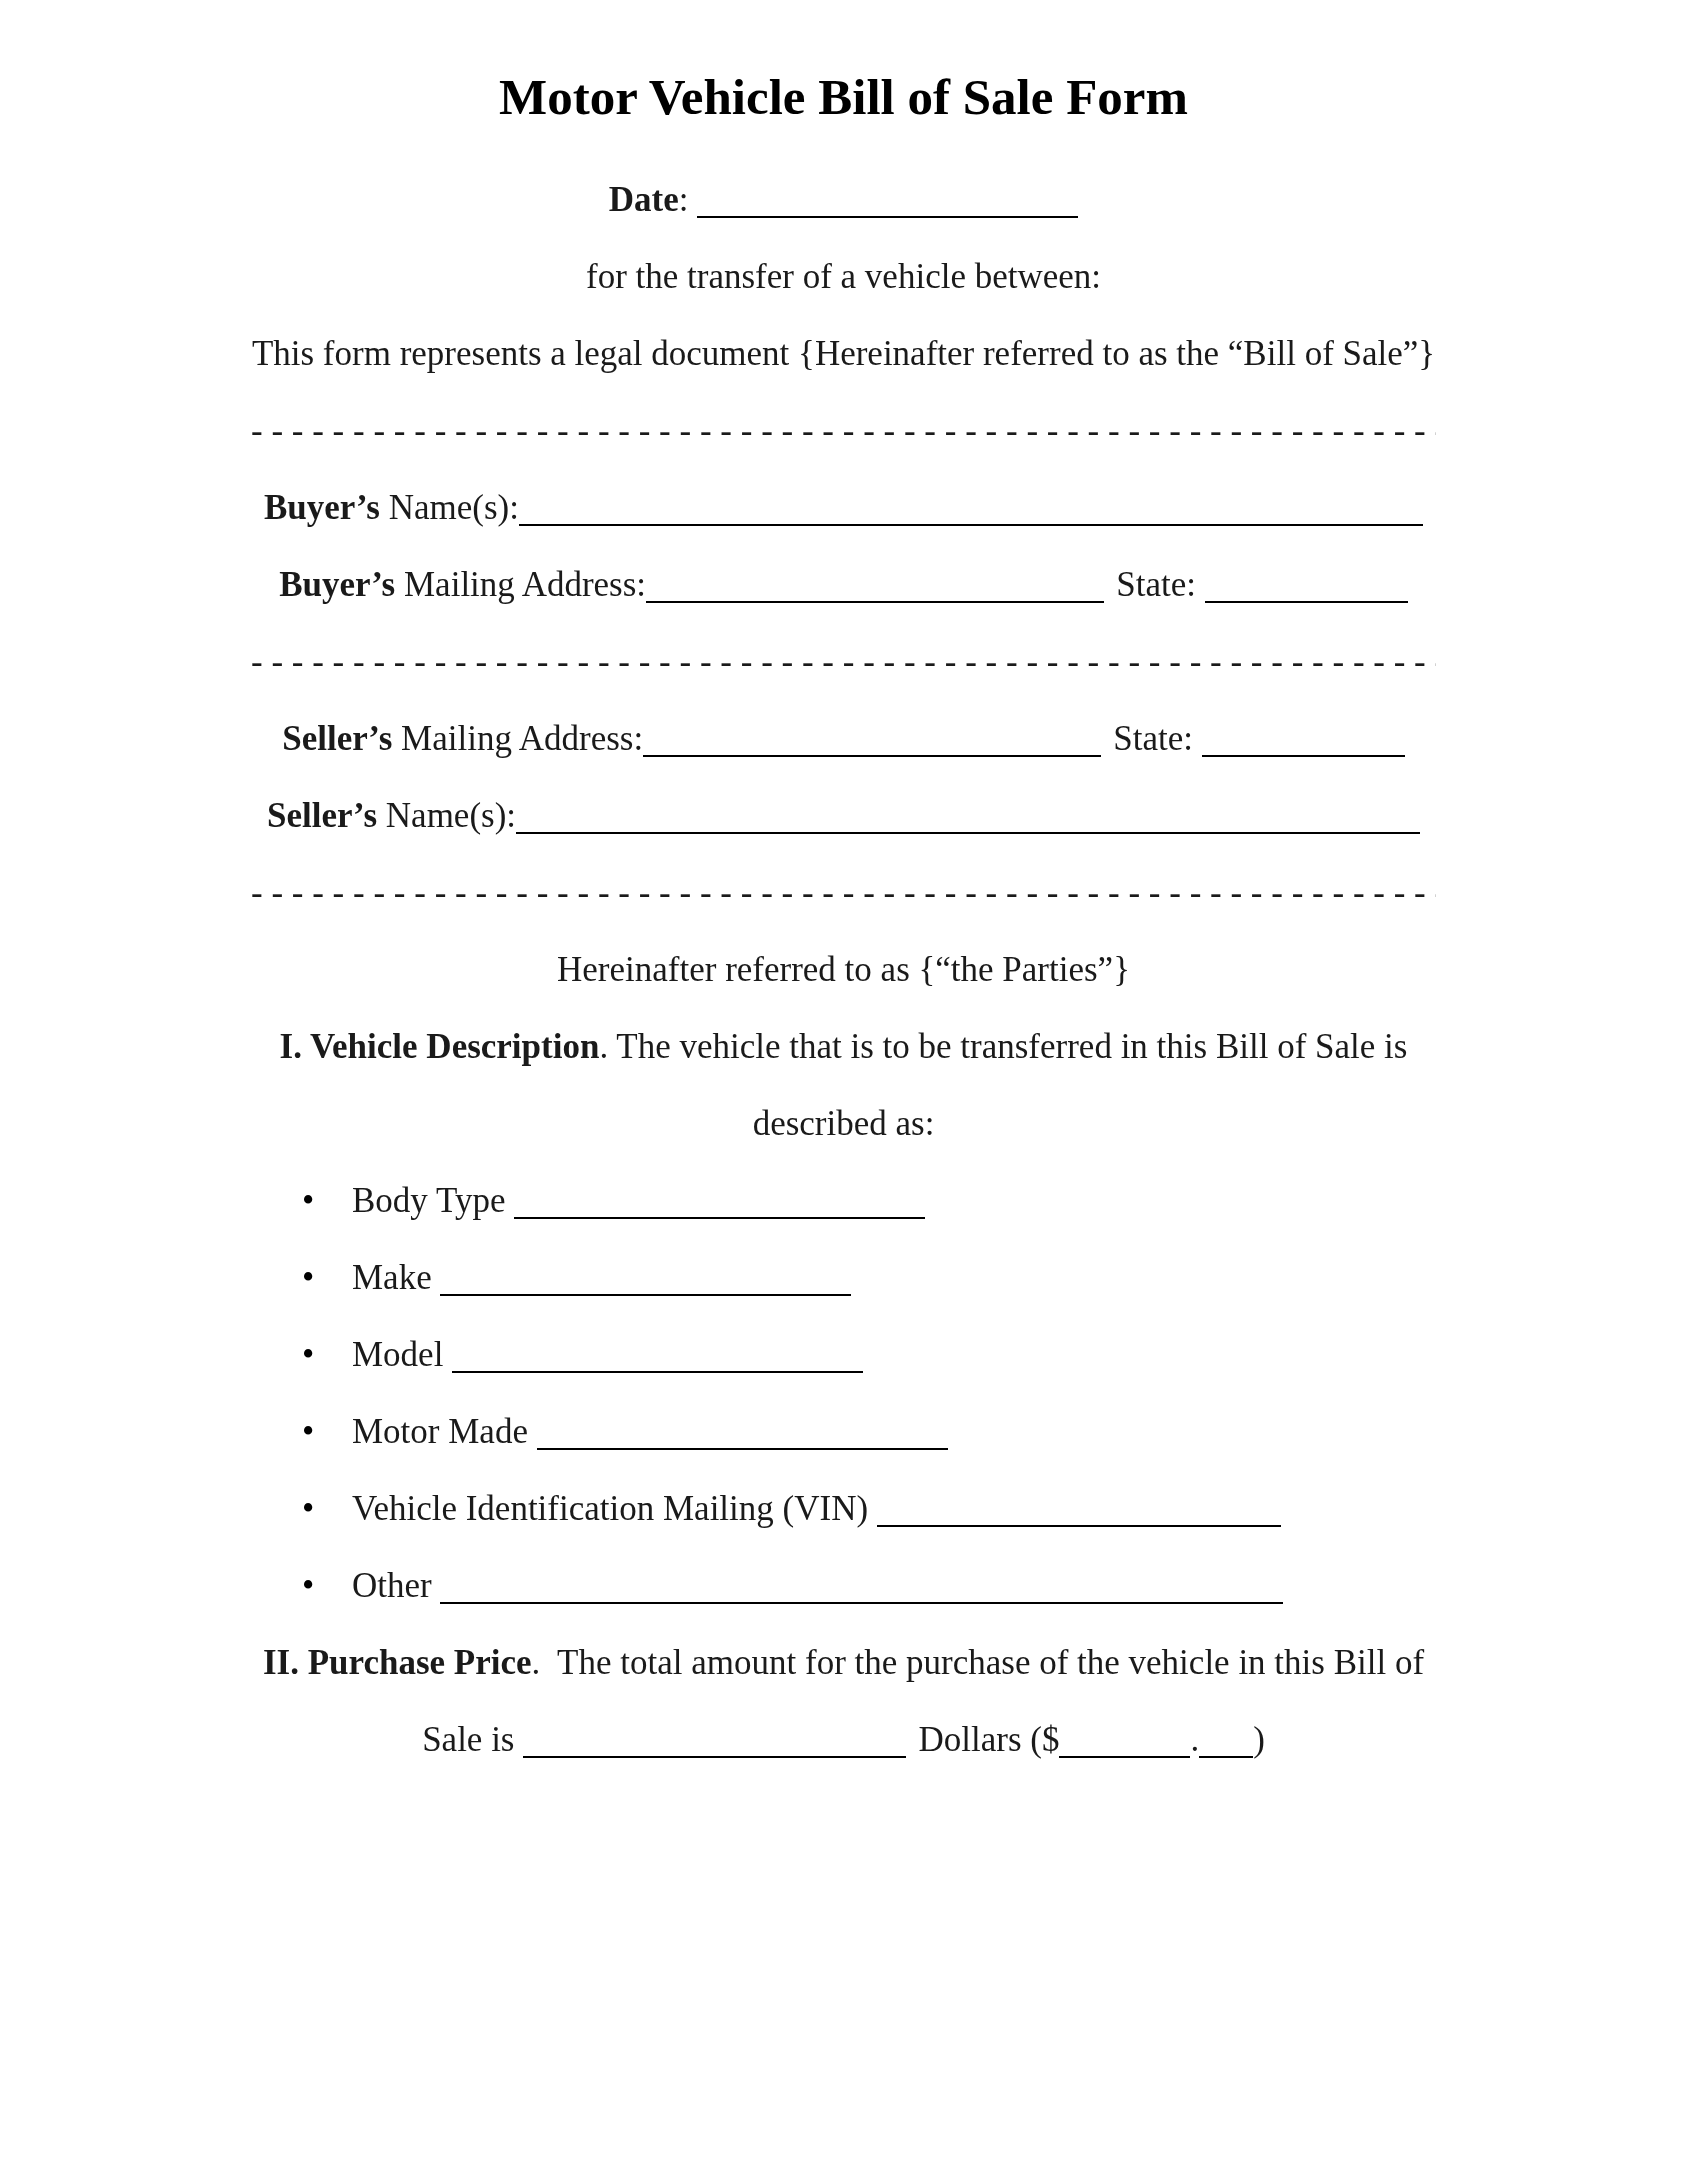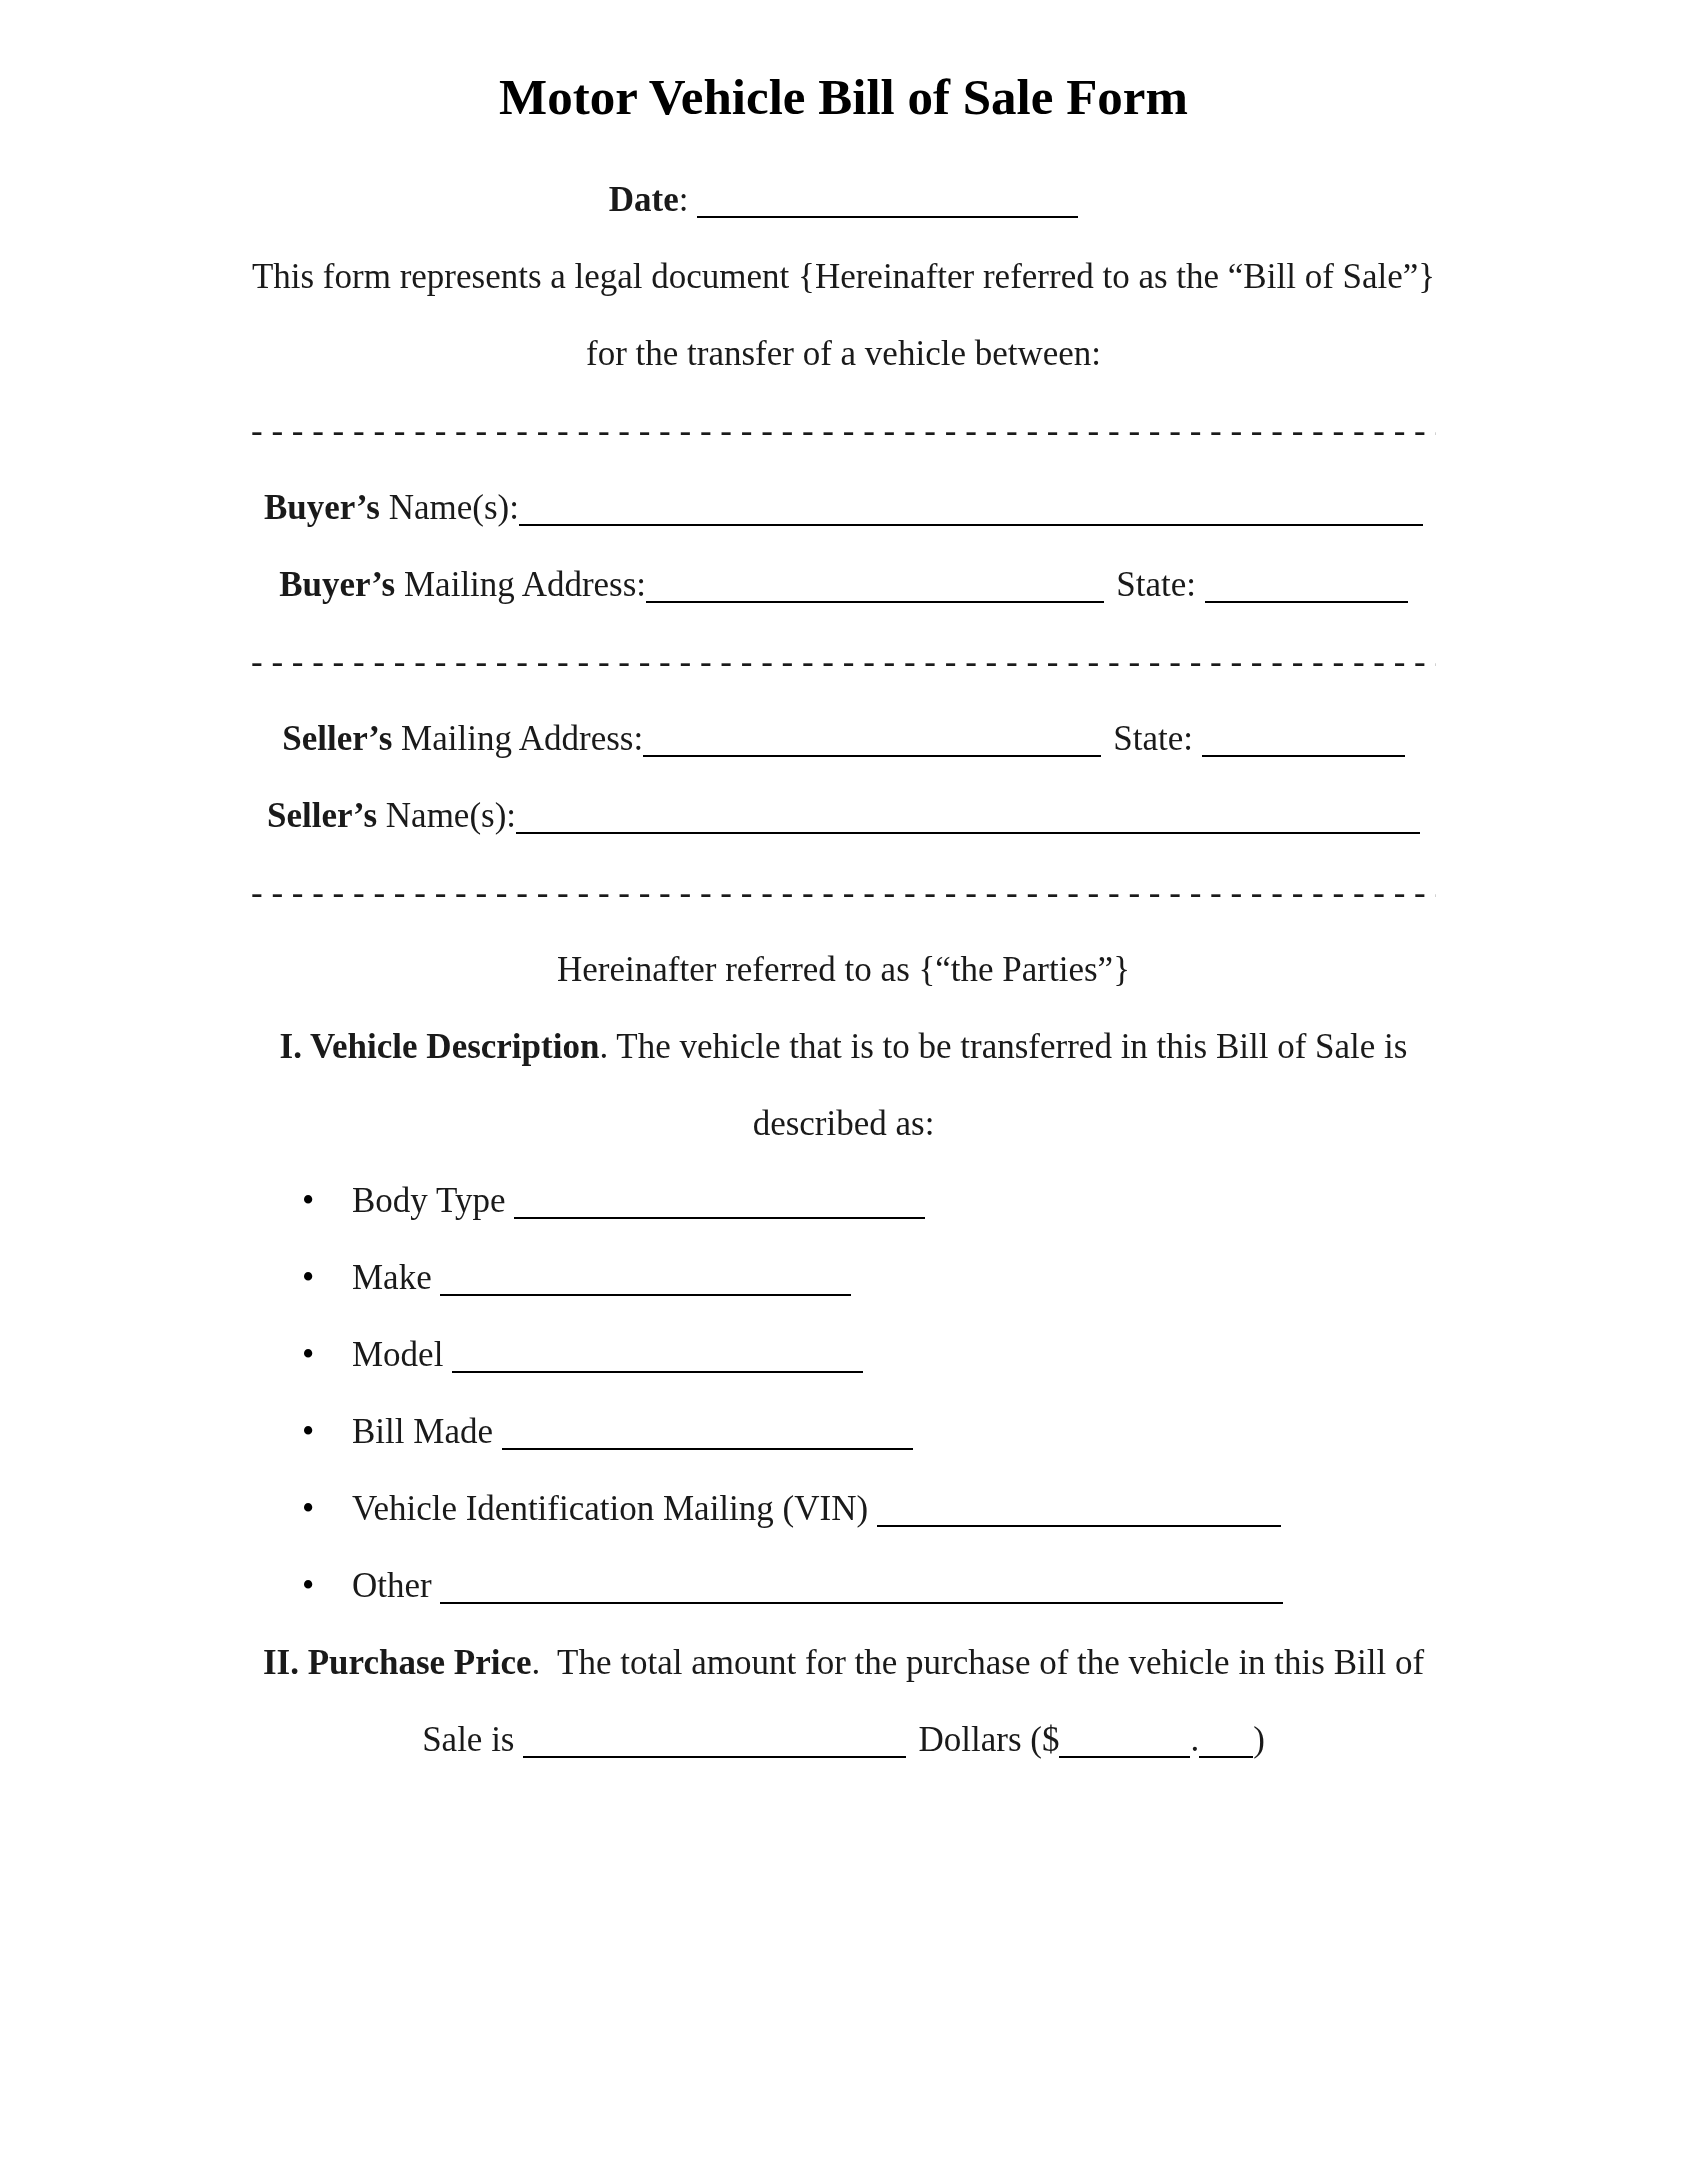--- a/index.html
+++ b/index.html
@@ -82,22 +82,22 @@
 
 <div class="page">
 
   <div class="title">Motor Vehicle Bill of Sale Form</div>
 
   <div class="line">
     <span class="b">Date</span><span>:</span>
     <span class="blank w-date"></span>
   </div>
 
+  <div class="line wrapline">for the transfer of a vehicle between:</div>
   <div class="line wrapline">This form represents a legal document {Hereinafter referred to as the “Bill of Sale”}</div>
-  <div class="line wrapline">for the transfer of a vehicle between:</div>
 
   <div class="sep">- - - - - - - - - - - - - - - - - - - - - - - - - - - - - - - - - - - - - - - - - - - - - - - - - - - - - - - - - - - - - - - - - - - - - - </div>
 
   <div class="line">
     <span class="b">Buyer’s</span><span> Name(s):</span><span class="blank w-name"></span>
   </div>
 
   <div class="line">
     <span class="b">Buyer’s</span><span> Mailing Address:</span><span class="blank w-addr"></span><span class="state-label">State:</span>
     <span class="blank w-state"></span>
@@ -129,21 +129,21 @@
 
   <div class="bullet">
     <span class="dot">•</span><span class="label">Make</span><span class="blank w-b470"></span>
   </div>
 
   <div class="bullet">
     <span class="dot">•</span><span class="label">Model</span><span class="blank w-b470"></span>
   </div>
 
   <div class="bullet">
-    <span class="dot">•</span><span class="label">Bill Made</span><span class="blank w-b470"></span>
+    <span class="dot">•</span><span class="label">Motor Made</span><span class="blank w-b470"></span>
   </div>
 
   <div class="bullet">
     <span class="dot">•</span><span class="label">Vehicle Identification Mailing (VIN)</span><span class="blank w-b463"></span>
   </div>
 
   <div class="bullet">
     <span class="dot">•</span><span class="label">Other</span><span class="blank w-b965"></span>
   </div>
 

